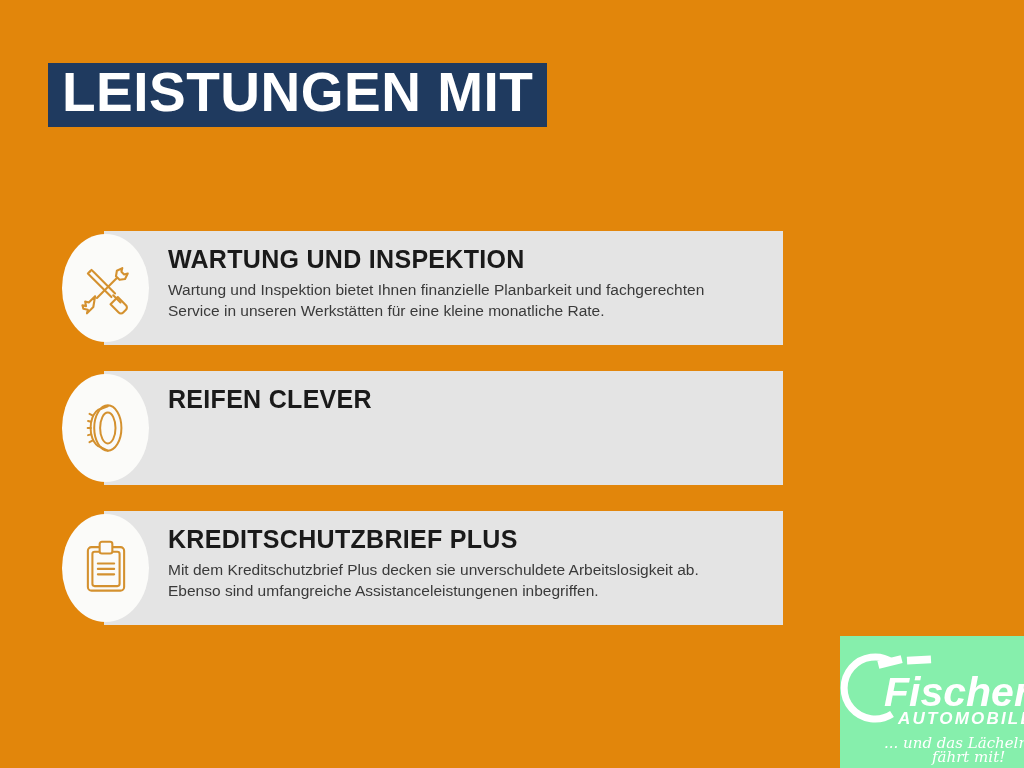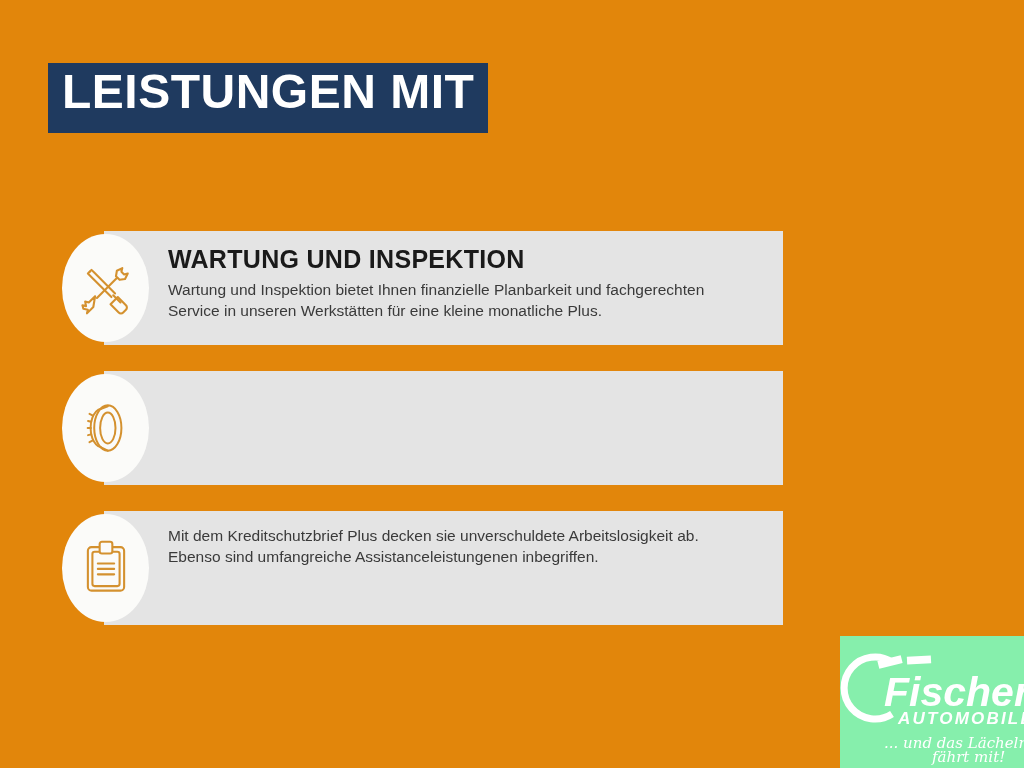--- a/index.html
+++ b/index.html
@@ -19,25 +19,25 @@
   
   #title-block {
     position: absolute;
     left: 48px;
     top: 63px;
   }
   .title-line {
     display: block;
     background: #1F3A5F;
     color: #FFFFFF;
-    font-size: 48px;
+    font-size: 55px;
     font-weight: bold;
     letter-spacing: 0.5px;
     line-height: 56px;
-    padding: 1px 14px 13px 14px;
+    padding: 1px 14px 7px 14px;
     width: max-content;
     margin-bottom: 8px;
     text-transform: uppercase;
   }
 
   
   #cards {
     position: absolute;
     left: 0;
     top: 231px;
@@ -128,21 +128,21 @@
         <path d="M45 42 L54 51 a3.5 3.5 0 0 1 0 5 l-3 3 a3.5 3.5 0 0 1 -5 0 l-9 -9 z"></path>
 
         <path d="M50 10 l-6 3 -1 6 4 4 6 -1 3 -6 -4 1 -3 -3 z"></path>
         <path d="M44 21 L22 43"></path>
         <path d="M20 41 l-7 7 -4 -1 1 5 -4 -1 1 4 5 1 -1 4 7 -7 z"></path>
       </svg>
     </div>
     <div class="card-text">
       <h2 class="card-heading">WARTUNG UND INSPEKTION</h2>
       <p class="card-body">Wartung und Inspektion bietet Ihnen finanzielle Planbarkeit und fachgerechten
-Service in unseren Werkstätten für eine kleine monatliche Plus.</p>
+Service in unseren Werkstätten für eine kleine monatliche Rate.</p>
     </div>
   </div>
 
   <div class="card-row">
     <div class="card-panel"></div>
     <div class="card-icon-circle">
       <svg width="58" height="58" viewBox="0 0 64 64" fill="none" stroke="#D4912F" stroke-width="2.2" stroke-linecap="round" stroke-linejoin="round">
 
         <path d="M26 6
                  c -2 0 -3.6 1.4 -5 3
@@ -155,34 +155,36 @@
         <ellipse cx="34" cy="32" rx="15" ry="25"></ellipse>
 
         <ellipse cx="34" cy="32" rx="8.5" ry="17"></ellipse>
 
         <path d="M26 11 L34 8 M26 53 L34 57"></path>
 
         <path d="M17 18 l-3.2 -1.6 M15.6 25 l-3.4 -0.8 M15.4 32 l-3.6 0 M15.6 39 l-3.4 0.9 M17 46 l-3.2 1.7"></path>
       </svg>
     </div>
     <div class="card-text">
+      <h2 class="card-heading">REIFEN CLEVER</h2>
     </div>
   </div>
 
   <div class="card-row">
     <div class="card-panel"></div>
     <div class="card-icon-circle">
       <svg width="54" height="58" viewBox="0 0 56 64" fill="none" stroke="#D4912F" stroke-width="2.3" stroke-linecap="round" stroke-linejoin="round">
         <rect x="8" y="9" width="40" height="48" rx="4"></rect>
         <rect x="13" y="14" width="30" height="38" rx="2.5"></rect>
         <rect x="21" y="3" width="14" height="13" rx="2.5" fill="#FBFBF9"></rect>
         <path d="M19 27 H37 M19 33 H37 M19 39 H37"></path>
       </svg>
     </div>
     <div class="card-text">
+      <h2 class="card-heading">KREDITSCHUTZBRIEF PLUS</h2>
       <p class="card-body">Mit dem Kreditschutzbrief Plus decken sie unverschuldete Arbeitslosigkeit ab.
 Ebenso sind umfangreiche Assistanceleistungenen inbegriffen.</p>
     </div>
   </div>
 
 </div>
 
 <div id="logo-box">
   <svg width="184" height="132" viewBox="0 0 184 132">
 

